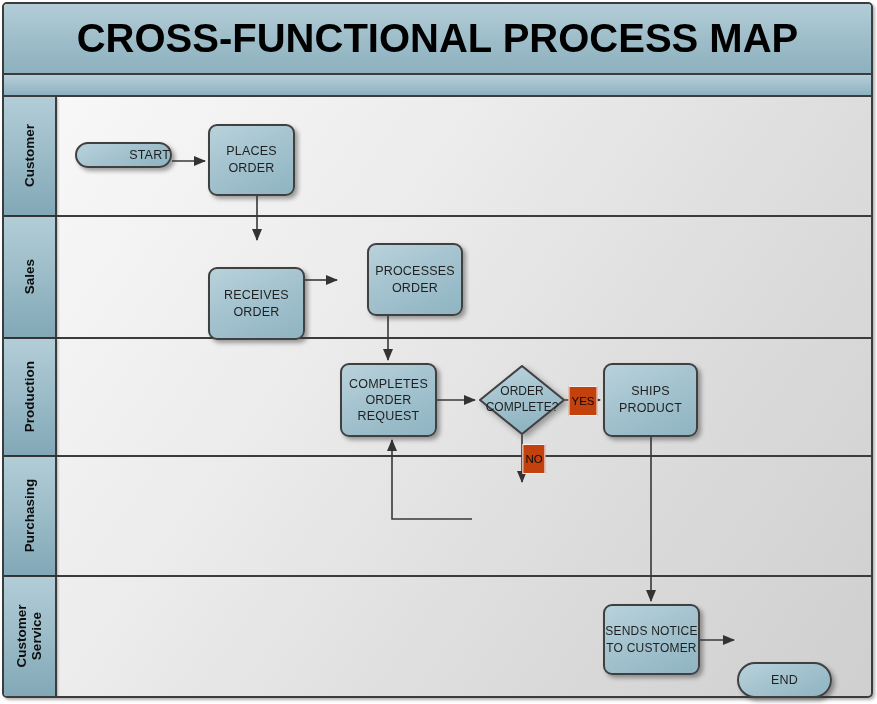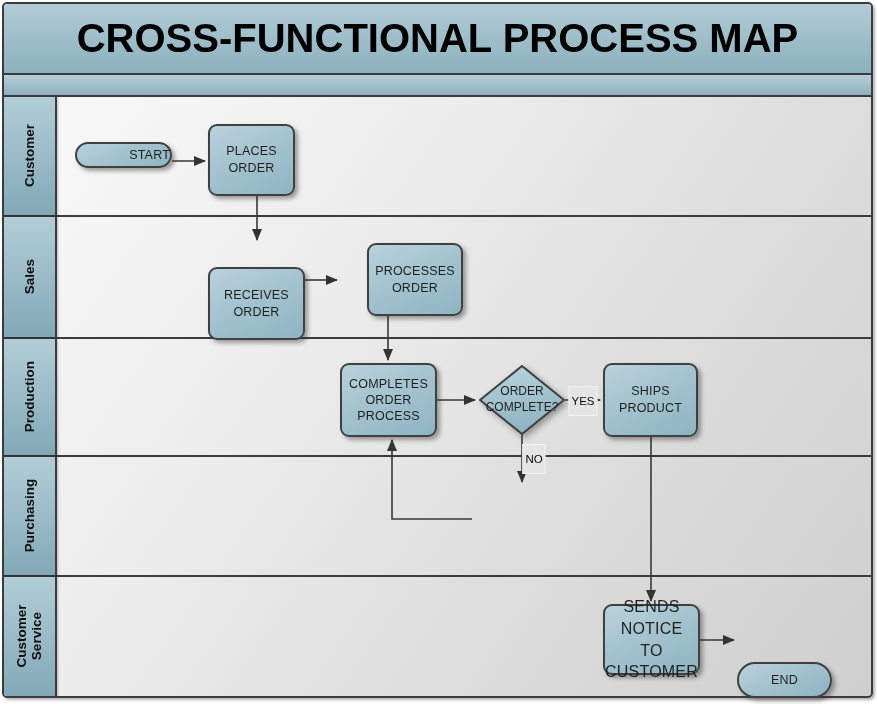--- a/index.html
+++ b/index.html
@@ -60,21 +60,21 @@
     display:flex; align-items:center; justify-content:center; text-align:center;
   }
   .diamond svg { position:absolute; left:0; top:0; filter:drop-shadow(3px 3px 3px rgba(50,50,50,0.45)); }
   .diamond .node-label {
     position:relative; z-index:2; font-size:12px; color:#1f1f1f; line-height:1.3; white-space:pre-line;
   }
   
   .connectors { position:absolute; left:0; top:0; width:877px; height:704px; pointer-events:none; }
   .edge-label {
     position:absolute; transform:translate(-50%,-50%);
-    background:#e5e5e5; padding:8px 2px; font-size:11.5px; color:#0a0a0a; z-index:3;
+    background:#c2410c; padding:8px 2px; font-size:11.5px; color:#0a0a0a; z-index:3;
     border:1px solid #f2f2f2;
   }
 </style>
 </head>
 <body>
 
 <div class="page">
 
   <div class="frame">
     <div class="title-band">
@@ -154,21 +154,21 @@
   </div>
 
   <div class="node" style="left:340px; top:243px; width:96px; height:73px;margin-left:27px;">
     <span class="node-label">PROCESSES
 ORDER</span>
   </div>
 
   <div class="node" style="left:340px; top:363px; width:97px; height:74px; line-height:1.3;">
     <span class="node-label">COMPLETES
 ORDER
-PROCESS</span>
+REQUEST</span>
   </div>
 
   <div class="diamond" style="left:478px; top:365px; width:88px; height:70px;">
     <svg width="88" height="70" viewBox="0 0 88 70">
       <defs>
         <linearGradient id="dg" x1="0" y1="0" x2="0.25" y2="1">
           <stop offset="0" stop-color="#bbd4dd"></stop>
           <stop offset="1" stop-color="#8fb4c2"></stop>
         </linearGradient>
       </defs>
@@ -177,21 +177,21 @@
     <span class="node-label">ORDER
 COMPLETE?</span>
   </div>
 
   <div class="node" style="left:603px; top:363px; width:95px; height:74px;">
     <span class="node-label">SHIPS
 PRODUCT</span>
   </div>
 
 
-  <div class="node" style="left:603px; top:604px; width:97px; height:71px; font-size:16px;">
+  <div class="node" style="left:603px; top:604px; width:97px; height:71px; font-size:12px;">
     <span class="node-label">SENDS NOTICE
 TO CUSTOMER</span>
   </div>
 
   <div class="node terminator" style="left:737px; top:622px; width:95px; height:36px;margin-top:40px;">
     <span class="node-label">END</span>
   </div>
 
 </div>
 

